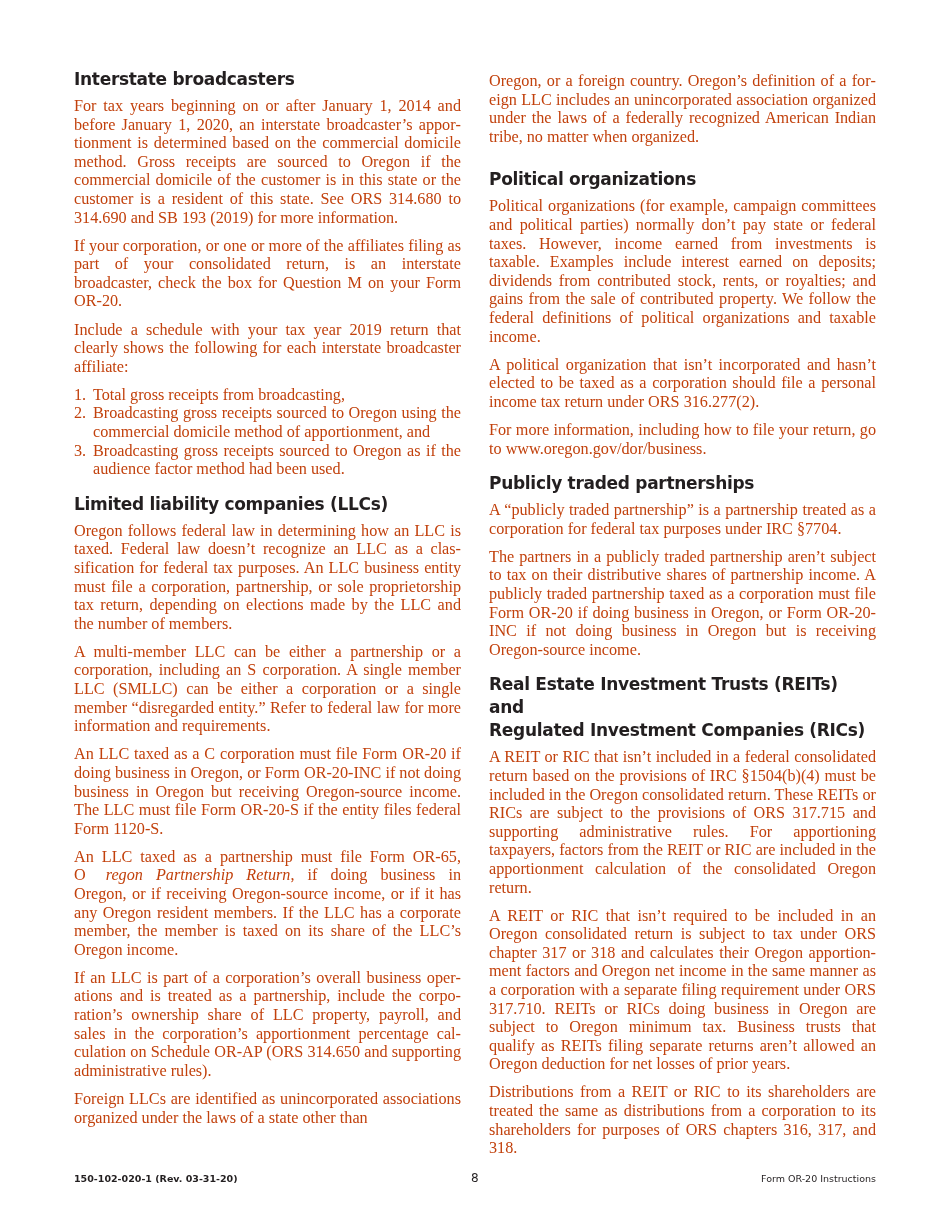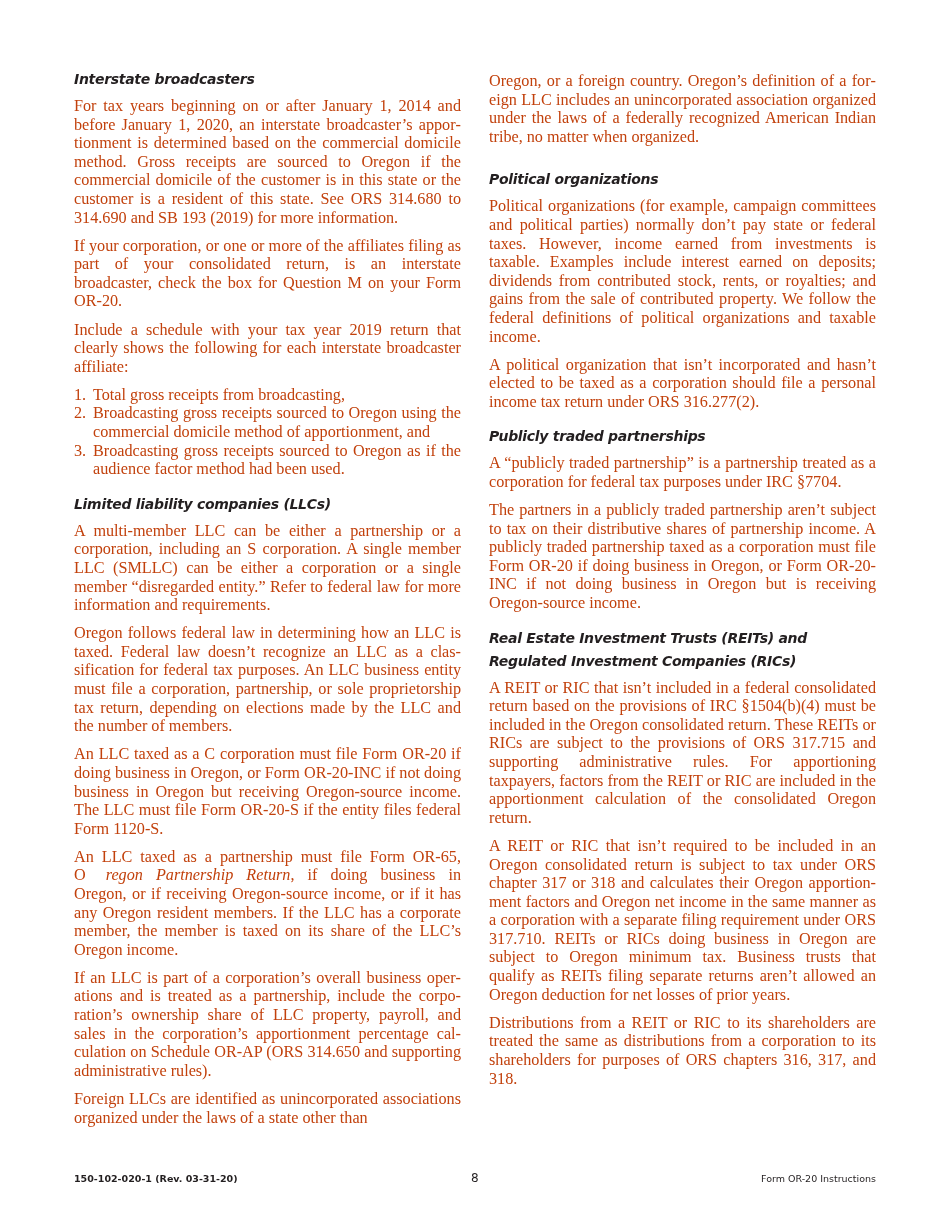--- a/index.html
+++ b/index.html
@@ -4,26 +4,25 @@
 <style>
   html, body { margin: 0; padding: 0; background: #ffffff; }
   body { width: 950px; height: 1230px; position: relative; overflow: hidden; color: #231f20; }
   .page { position: absolute; left: 0; top: 0; width: 950px; height: 1230px; }
   .col { position: absolute; top: 68px; width: 387px; }
   .col-left { left: 74px; }
   .col-right { left: 489px; top: 72px; }
   h2 {
     font-family: "DejaVu Sans", sans-serif;
     font-weight: bold;
-    font-size: 14px;
+    font-size: 17px;
     line-height: 23px;
     margin: 0 0 6px 0;
     letter-spacing: -0.3px;
     color: #231f20;
-    font-style: italic;
   }
   p, li {
     font-family: "Liberation Serif", serif;
     font-size: 16.2px;
     line-height: 18.6px;
     text-align: justify;
     margin: 0 0 9.5px 0;
     color: #c2410c;
     hyphens: manual;
   }
@@ -54,36 +53,37 @@
       <p>Include a schedule with your tax year 2019 return that clearly shows the following for each interstate broad­caster affiliate:</p>
       <ol>
         <li><span class="num">1.</span><span>Total gross receipts from broadcasting,</span></li>
         <li><span class="num">2.</span><span>Broadcasting gross receipts sourced to Oregon using the commercial domicile method of apportionment, and</span></li>
         <li><span class="num">3.</span><span>Broadcasting gross receipts sourced to Oregon as if the audience factor method had been used.</span></li>
       </ol>
     </div>
 
     <div class="sec">
       <h2>Limited liability companies (LLCs)</h2>
+      <p>Oregon follows federal law in determining how an LLC is taxed. Federal law doesn’t recognize an LLC as a clas­sification for federal tax purposes. An LLC business entity must file a corporation, partnership, or sole pro­prietorship tax return, depending on elections made by the LLC and the number of members.</p>
       <p>A multi-member LLC can be either a partnership or a corporation, including an S corporation. A single mem­ber LLC (SMLLC) can be either a corporation or a single member “disregarded entity.” Refer to federal law for more information and requirements.</p>
-      <p>Oregon follows federal law in determining how an LLC is taxed. Federal law doesn’t recognize an LLC as a clas­sification for federal tax purposes. An LLC business entity must file a corporation, partnership, or sole pro­prietorship tax return, depending on elections made by the LLC and the number of members.</p>
       <p>An LLC taxed as a C corporation must file Form OR-20 if doing business in Oregon, or Form OR-20-INC if not doing business in Oregon but receiving Oregon-source income. The LLC must file Form OR-20-S if the entity files federal Form 1120-S.</p>
       <p><span>An LLC taxed as a partnership must file Form OR-65, O</span><em>regon Partnership Return</em><span>, if doing business in Oregon, or if receiving Oregon-source income, or if it has any Oregon resident members. If the LLC has a corporate member, the member is taxed on its share of the LLC’s Oregon income.</span></p>
       <p>If an LLC is part of a corporation’s overall business oper­ations and is treated as a partnership, include the corpo­ration’s ownership share of LLC property, payroll, and sales in the corporation’s apportionment percentage cal­culation on Schedule OR-AP (ORS 314.650 and support­ing administrative rules).</p>
       <p>Foreign LLCs are identified as unincorporated asso­ciations organized under the laws of a state other than</p>
     </div>
   </div>
 
   <div class="col col-right">
     <p>Oregon, or a foreign country. Oregon’s definition of a for­eign LLC includes an unincorporated association orga­nized under the laws of a federally recognized American Indian tribe, no matter when organized.</p>
 
     <div class="sec" style="margin-top:22px">
       <h2>Political organizations</h2>
       <p>Political organizations (for example, campaign commit­tees and political parties) normally don’t pay state or fed­eral taxes. However, income earned from investments is taxable. Examples include interest earned on deposits; dividends from contributed stock, rents, or royalties; and gains from the sale of contributed property. We follow the federal definitions of political organizations and tax­able income.</p>
       <p>A political organization that isn’t incorporated and hasn’t elected to be taxed as a corporation should file a personal income tax return under ORS 316.277(2).</p>
+      <p>For more information, including how to file your return, go to www.oregon.gov/dor/business.</p>
     </div>
 
     <div class="sec">
       <h2>Publicly traded partnerships</h2>
       <p>A “publicly traded partnership” is a partnership treated as a corporation for federal tax purposes under IRC §7704.</p>
       <p>The partners in a publicly traded partnership aren’t subject to tax on their distributive shares of partnership income. A publicly traded partnership taxed as a corpo­ration must file Form OR-20 if doing business in Oregon, or Form OR-20-INC if not doing business in Oregon but is receiving Oregon-source income.</p>
     </div>
 
     <div class="sec">
       <h2><span>Real Estate Investment Trusts (REITs) and</span><br><span>Regulated Investment Companies (RICs)</span></h2>

